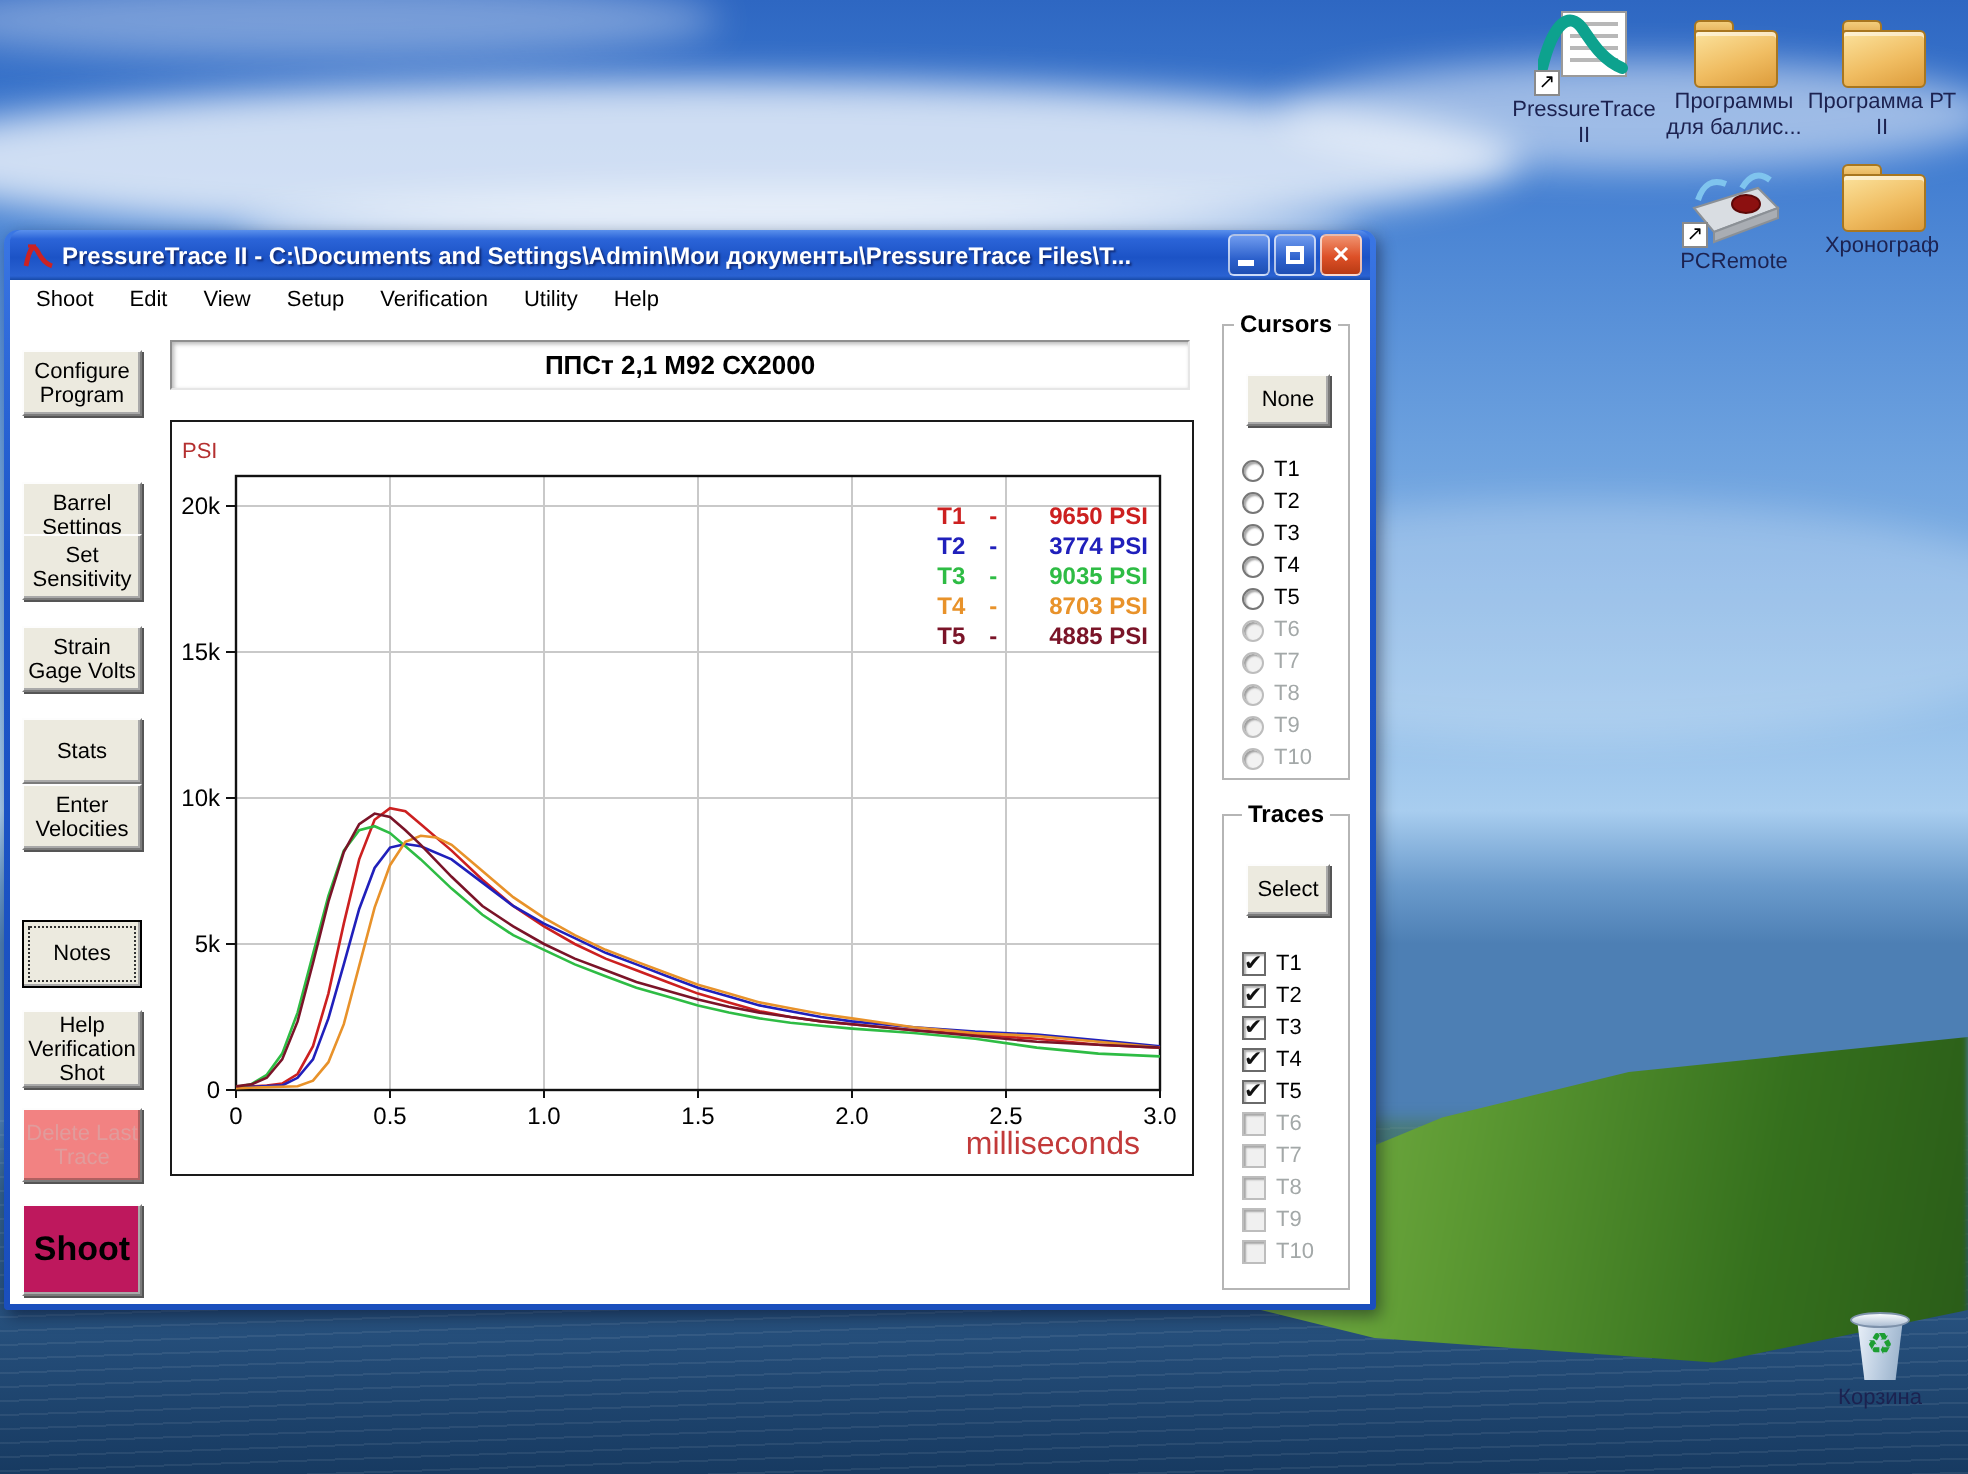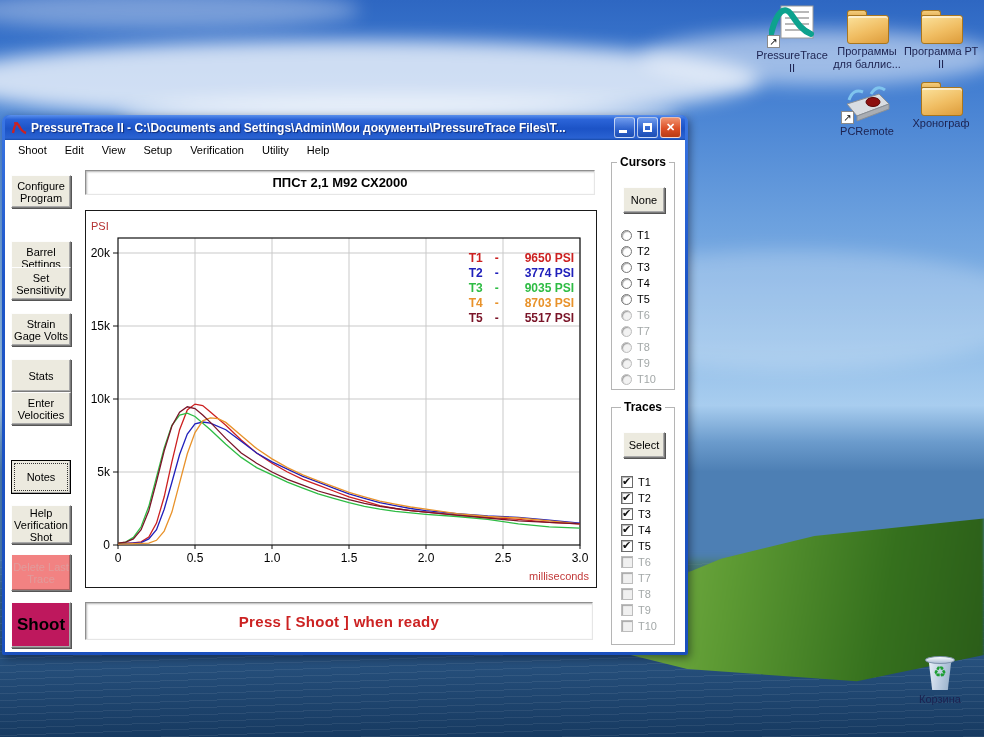--- a/index.html
+++ b/index.html
@@ -86,21 +86,21 @@
     box-shadow:inset 1px 1px 2px rgba(90,90,90,.45); }
   .shot-title { left:80px; top:30px; width:510px; height:25px; display:flex; align-items:center; justify-content:center;
     font-size:13px; font-weight:bold; color:#000; }
   .status-bar { left:80px; top:462px; width:508px; height:38px; display:flex; align-items:center; justify-content:center; }
   .status-text { font-size:15px; font-weight:bold; color:#cc2222; letter-spacing:.3px; }
 
   
   .chart-box { position:absolute; left:80px; top:70px; width:512px; height:378px; background:#fff;
     border:1px solid #1a1a1a; }
   .chart-ylab { position:absolute; left:5px; top:9px; font-size:11px; color:#b43030; }
-  .chart-xlab { position:absolute; right:7px; bottom:5px; font-size:11px; color:#c23a3a; }
+  .chart-xlab { position:absolute; right:26px; bottom:5px; font-size:16px; color:#c23a3a; }
   .legend { position:absolute; right:22px; top:40px; }
   .legend-row { display:flex; font-size:12px; font-weight:bold; line-height:15px; white-space:pre; }
   .legend-row .ln { width:26px; }
   .legend-row .lv { width:72px; text-align:right; }
 
   
   .groupbox { position:absolute; left:606px; width:64px; border:1px solid #b5b5b5;
     box-shadow:inset 1px 1px 0 #fff; background:#fff;padding-left:32px; }
   .groupbox .gb-title { position:absolute; top:-8px; left:50%; transform:translateX(-50%);
     background:#fff; padding:0 3px; font-size:12px; font-weight:bold; white-space:nowrap; }
@@ -274,28 +274,25 @@
             <polyline points="32.0,332.8 55.1,331.7 62.8,327.9 70.5,318.7 78.2,298.2 85.9,271.2 93.6,243.5 101.3,223.0 109.0,212.8 116.7,211.0 124.4,212.1 139.8,218.7 155.2,230.3 170.6,242.0 186.0,250.8 201.4,258.1 216.8,265.4 232.2,271.2 247.6,277.1 263.0,282.9 278.4,287.3 293.8,291.7 309.2,294.6 324.6,297.5 340.0,299.7 370.8,302.6 401.6,304.8 432.4,306.3 463.2,309.2 494.0,312.1" fill="none" stroke="#2020bb" stroke-width="1.3"></polyline>
             <polyline points="32.0,332.5 39.7,331.1 47.4,326.4 55.1,315.8 62.8,295.3 70.5,266.1 78.2,236.9 85.9,214.3 93.6,204.1 101.3,202.1 109.0,205.5 124.4,218.7 139.8,233.3 155.2,246.4 170.6,256.6 186.0,263.9 201.4,271.2 216.8,277.1 232.2,282.9 247.6,287.3 263.0,291.7 278.4,295.3 293.8,298.2 309.2,300.4 324.6,301.9 340.0,303.3 370.8,305.5 401.6,308.4 432.4,312.8 463.2,315.8 494.0,317.2" fill="none" stroke="#2ebc44" stroke-width="1.3"></polyline>
             <polyline points="32.0,333.1 62.8,332.1 70.5,329.3 78.2,320.1 85.9,301.1 93.6,271.9 101.3,242.8 109.0,221.6 116.7,209.9 124.4,206.9 132.1,207.7 139.8,211.4 155.2,224.5 170.6,237.6 186.0,247.9 201.4,256.6 216.8,263.9 232.2,269.8 247.6,275.6 263.0,281.4 278.4,285.8 293.8,290.2 309.2,293.1 324.6,296.0 340.0,298.2 370.8,302.6 401.6,305.5 432.4,307.0 463.2,309.9 494.0,312.8" fill="none" stroke="#e8922a" stroke-width="1.3"></polyline>
             <polyline points="32.0,332.2 39.7,331.2 47.4,327.9 55.1,318.7 62.8,299.7 70.5,270.5 78.2,239.8 85.9,215.0 93.6,201.1 101.3,195.8 109.0,197.5 116.7,204.1 124.4,211.4 139.8,227.4 155.2,242.0 170.6,252.2 186.0,261.0 201.4,268.3 216.8,274.1 232.2,280.0 247.6,284.4 263.0,288.7 278.4,292.4 293.8,295.3 309.2,297.5 324.6,299.7 340.0,301.1 370.8,304.1 401.6,307.0 432.4,309.9 463.2,311.4 494.0,312.8" fill="none" stroke="#7a1428" stroke-width="1.3"></polyline>
           </svg>
         <div class="legend">
             <div class="legend-row" style="color: rgb(204, 32, 32);"><span class="ln">T1</span><span>- </span><span class="lv">9650 PSI</span></div>
             <div class="legend-row" style="color: rgb(32, 32, 187);"><span class="ln">T2</span><span>- </span><span class="lv">3774 PSI</span></div>
             <div class="legend-row" style="color: rgb(46, 188, 68);"><span class="ln">T3</span><span>- </span><span class="lv">9035 PSI</span></div>
             <div class="legend-row" style="color: rgb(232, 146, 42);"><span class="ln">T4</span><span>- </span><span class="lv">8703 PSI</span></div>
-            <div class="legend-row" style="color: rgb(122, 20, 40);"><span class="ln">T5</span><span>- </span><span class="lv">5517 PSI</span></div>
+            <div class="legend-row" style="color: rgb(122, 20, 40);"><span class="ln">T5</span><span>- </span><span class="lv">4885 PSI</span></div>
           </div>
         <span class="chart-xlab">milliseconds</span>
       </div>
 
-      <div class="sunken status-bar">
-        <span class="status-text">Press [ Shoot ] when ready</span>
-      </div>
 
       <div class="groupbox" style="top:22px; height:228px;">
         <span class="gb-title">Cursors</span>
         <button class="gb-btn" style="top:24px;">None</button>
         <div class="opt" style="top:64px;">
             <span class="radio"></span>
             <span class="opt-label">T1</span>
           </div>
         <div class="opt" style="top:80px;">
             <span class="radio"></span>

